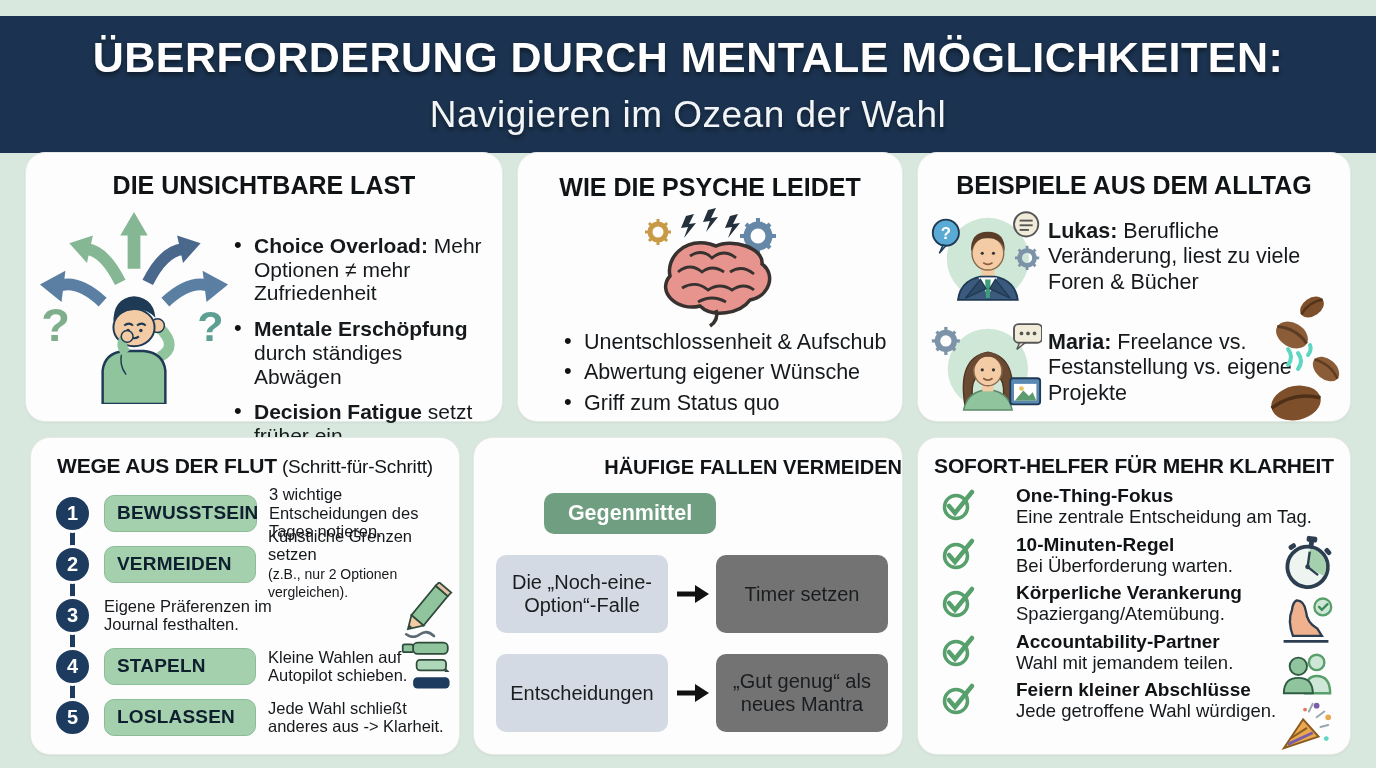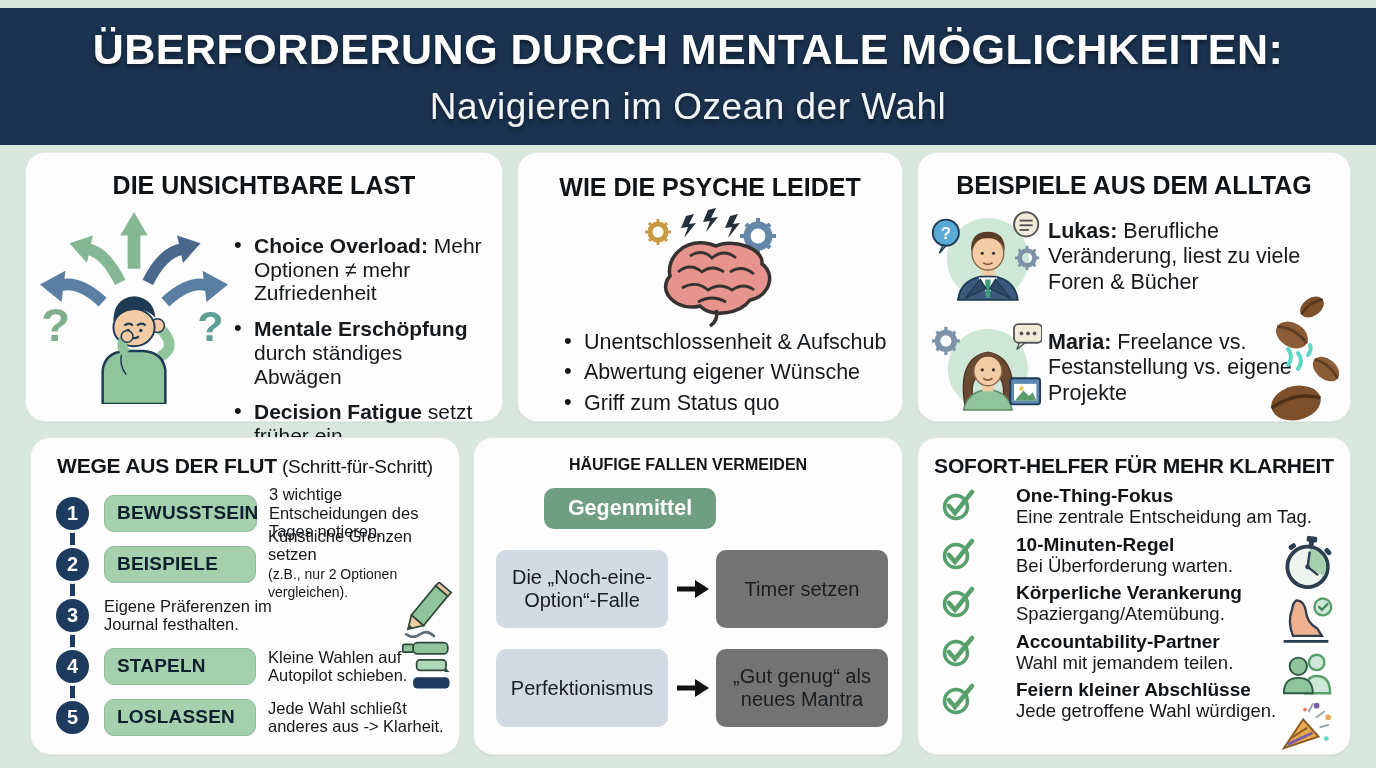--- a/index.html
+++ b/index.html
@@ -1,20 +1,20 @@
 <!DOCTYPE html>
 <html><head>
 <meta charset="utf-8">
 <style>
   * { margin:0; padding:0; box-sizing:border-box; }
   body { font-family:"Liberation Sans", sans-serif; background:#b9cfc2; }
   .page { position:relative; width:1376px; height:768px; background:#d9e8de; overflow:hidden; }
 
   
-  .header { position:absolute; left:0; top:8px; width:1376px; height:137px; background:#1b3350;
+  .header { position:absolute; left:0; top:16px; width:1376px; height:137px; background:#1b3350;
             display:flex; flex-direction:column; align-items:center; justify-content:center; gap:12px; }
   .header-title { color:#ffffff; font-size:43px; font-weight:800; letter-spacing:0.5px;
                   text-shadow:0 3px 4px rgba(0,0,0,0.45); white-space:nowrap; }
   .header-subtitle { color:#f2f5f7; font-size:37px; font-weight:400; letter-spacing:0.5px;
                      text-shadow:0 3px 4px rgba(0,0,0,0.45); white-space:nowrap; }
 
   
   .card { position:absolute; background:#fdfdfd; border-radius:20px; border:1px solid #e4eae5;
           box-shadow:0 1px 2px rgba(0,0,0,0.05); }
   .card-title { text-align:center; font-weight:700; color:#111417; }
@@ -62,21 +62,21 @@
               display:flex; align-items:center; justify-content:center; }
   .step-pill { margin-left:12px; background:#a5d0ae; border:1px solid #8cbc98; border-radius:10px;
                min-width:152px; padding:6px 12px 7px 12px; font-weight:700; font-size:19px; color:#0e1f2e;
                letter-spacing:0.2px; }
   .step-desc { margin-left:12px; font-size:16.5px; line-height:1.12; color:#16191c; width:212px; }
   .step-desc-small { font-size:14px; }
   .step-icon-pencil { position:absolute; right:6px; top:144px; }
   .step-icon-stack  { position:absolute; right:6px; top:200px; }
 
   
-  #card-fallen .card-title { margin-top:18px; font-size:16px; }
+  #card-fallen .card-title { margin-top:18px; font-size:20px;text-align:right; }
   .fallen-grid { margin-top:14px; padding:0 16px 0 22px; }
   .fallen-headrow, .fallen-row { display:flex; align-items:center; }
   .fallen-col { width:172px; flex:0 0 172px; }
   .fallen-mid { width:48px; flex:0 0 48px; display:flex; align-items:center; justify-content:center; }
   .pill-header { border-radius:10px; height:41px; display:flex; align-items:center; justify-content:center;
                  color:#ffffff; font-weight:700; font-size:21.5px; }
   .pill-falle { background:#1d3a5f; }
   .pill-gegen { background:#6f9e80; }
   .fallen-row { margin-top:21px; }
   .cell { border-radius:10px; min-height:78px; display:flex; align-items:center; justify-content:center;
@@ -335,21 +335,21 @@
       <div class="steps-line"></div>
 
       <div class="step-row">
         <div class="step-num">1</div>
         <div class="step-pill">BEWUSSTSEIN</div>
         <div class="step-desc">3 wichtige Entscheidungen des Tages notieren.</div>
       </div>
 
       <div class="step-row">
         <div class="step-num">2</div>
-        <div class="step-pill">BEISPIELE</div>
+        <div class="step-pill">VERMEIDEN</div>
         <div class="step-desc">
           <span>Künstliche Grenzen setzen</span><br>
           <span class="step-desc-small">(z.B., nur 2 Optionen vergleichen).</span>
         </div>
       </div>
 
       <div class="step-row">
         <div class="step-num">3</div>
         <div class="step-desc">Eigene Präferenzen im Journal festhalten.</div>
       </div>
@@ -394,21 +394,21 @@
         <div class="fallen-col cell cell-falle">Die „Noch-eine-Option“-Falle</div>
         <div class="fallen-mid">
           <svg width="34" height="22" viewBox="0 0 34 22">
             <line x1="2" y1="11" x2="22" y2="11" stroke="#111" stroke-width="5"></line>
             <polygon points="20,2 34,11 20,20" fill="#111"></polygon>
           </svg>
         </div>
         <div class="fallen-col cell cell-gegen">Timer setzen</div>
       </div>
       <div class="fallen-row">
-        <div class="fallen-col cell cell-falle">Perfektionismus</div>
+        <div class="fallen-col cell cell-falle">Entscheidungen</div>
         <div class="fallen-mid">
           <svg width="34" height="22" viewBox="0 0 34 22">
             <line x1="2" y1="11" x2="22" y2="11" stroke="#111" stroke-width="5"></line>
             <polygon points="20,2 34,11 20,20" fill="#111"></polygon>
           </svg>
         </div>
         <div class="fallen-col cell cell-gegen">„Gut genug“ als neues Mantra</div>
       </div>
     </div>
   </div>

